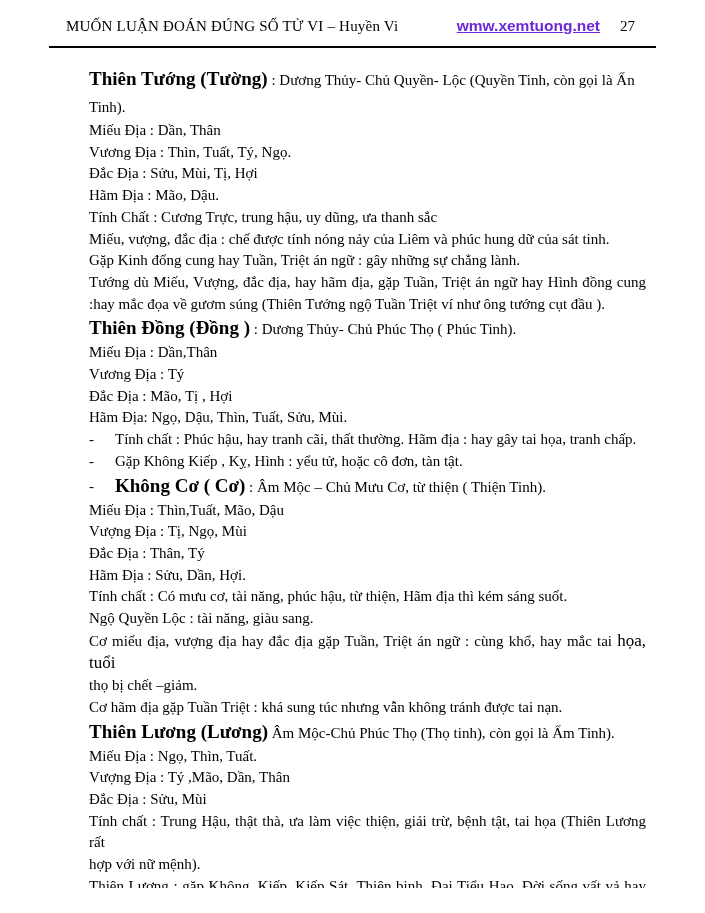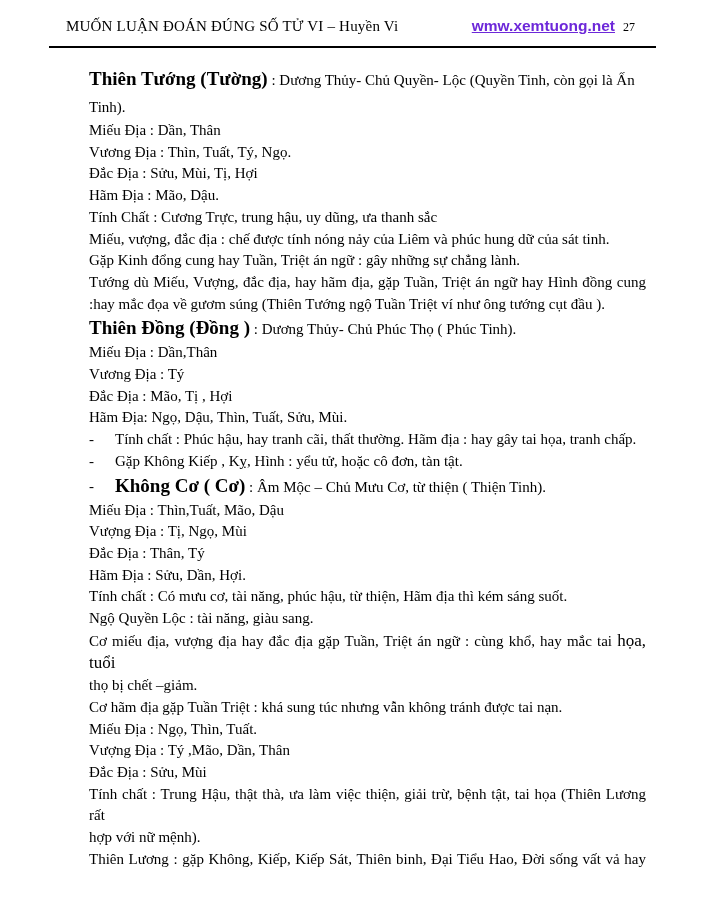--- a/index.html
+++ b/index.html
@@ -14,21 +14,21 @@
     padding:17px 70px 0 66px;
     font-size:15px;
   }
   .header .title { letter-spacing:0.2px; white-space:nowrap; }
   .header .site-link {
     margin-left:auto;
     font-family:"Liberation Sans","DejaVu Sans",sans-serif;
     font-weight:bold; font-size:15.5px;
     color:#6d28d9; text-decoration:underline; cursor:pointer; white-space:nowrap;
   }
-  .header .page-num { margin-left:8px; font-size:12px; }
+  .header .page-num { margin-left:20px; font-size:15px; }
   .rule {
     border:none; border-top:2px solid #000;
     margin:11px 49px 0 49px;
   }
   .content {
     padding:18px 59px 0 89px;
     font-size:15px; line-height:21.7px;
   }
   .h { font-size:19px; font-weight:bold; line-height:26px; }
   .h .rest { font-size:15px; font-weight:normal; }
@@ -87,20 +87,21 @@
     <p class="ln">Miếu Địa : Thìn,Tuất, Mão, Dậu</p>
     <p class="ln">Vượng Địa : Tị, Ngọ, Mùi</p>
     <p class="ln">Đắc Địa : Thân, Tý</p>
     <p class="ln">Hãm Địa : Sửu, Dần, Hợi.</p>
     <p class="ln">Tính chất : Có mưu cơ, tài năng, phúc hậu, từ thiện, Hãm địa thì kém sáng suốt.</p>
     <p class="ln">Ngộ Quyền Lộc : tài năng, giàu sang.</p>
     <p class="ln justify"><span>Cơ miếu địa, vượng địa hay đắc địa gặp Tuần, Triệt án ngữ : cùng khổ, hay mắc tai </span><span class="emph">họa, tuổi</span></p>
     <p class="ln">thọ bị chết –giảm.</p>
     <p class="ln">Cơ hãm địa gặp Tuần Triệt : khá sung túc nhưng vẫn không tránh được tai nạn.</p>
 
+    <p class="h"><span class="bold">Thiên Lương (Lương)</span><span class="rest"> Âm Mộc-Chủ Phúc Thọ (Thọ tinh), còn gọi là Ấm Tinh).</span></p>
     <p class="ln">Miếu Địa : Ngọ, Thìn, Tuất.</p>
     <p class="ln">Vượng Địa : Tý ,Mão, Dần, Thân</p>
     <p class="ln">Đắc Địa : Sửu, Mùi</p>
     <p class="ln justify">Tính chất : Trung Hậu, thật thà, ưa làm việc thiện, giải trừ, bệnh tật, tai họa (Thiên Lương rất</p>
     <p class="ln">hợp với nữ  mệnh).</p>
     <p class="ln justify">Thiên Lương : gặp Không, Kiếp, Kiếp Sát, Thiên binh, Đại Tiểu Hao,  Đời sống vất vả hay</p>
 
   </div>
 </div>
 

